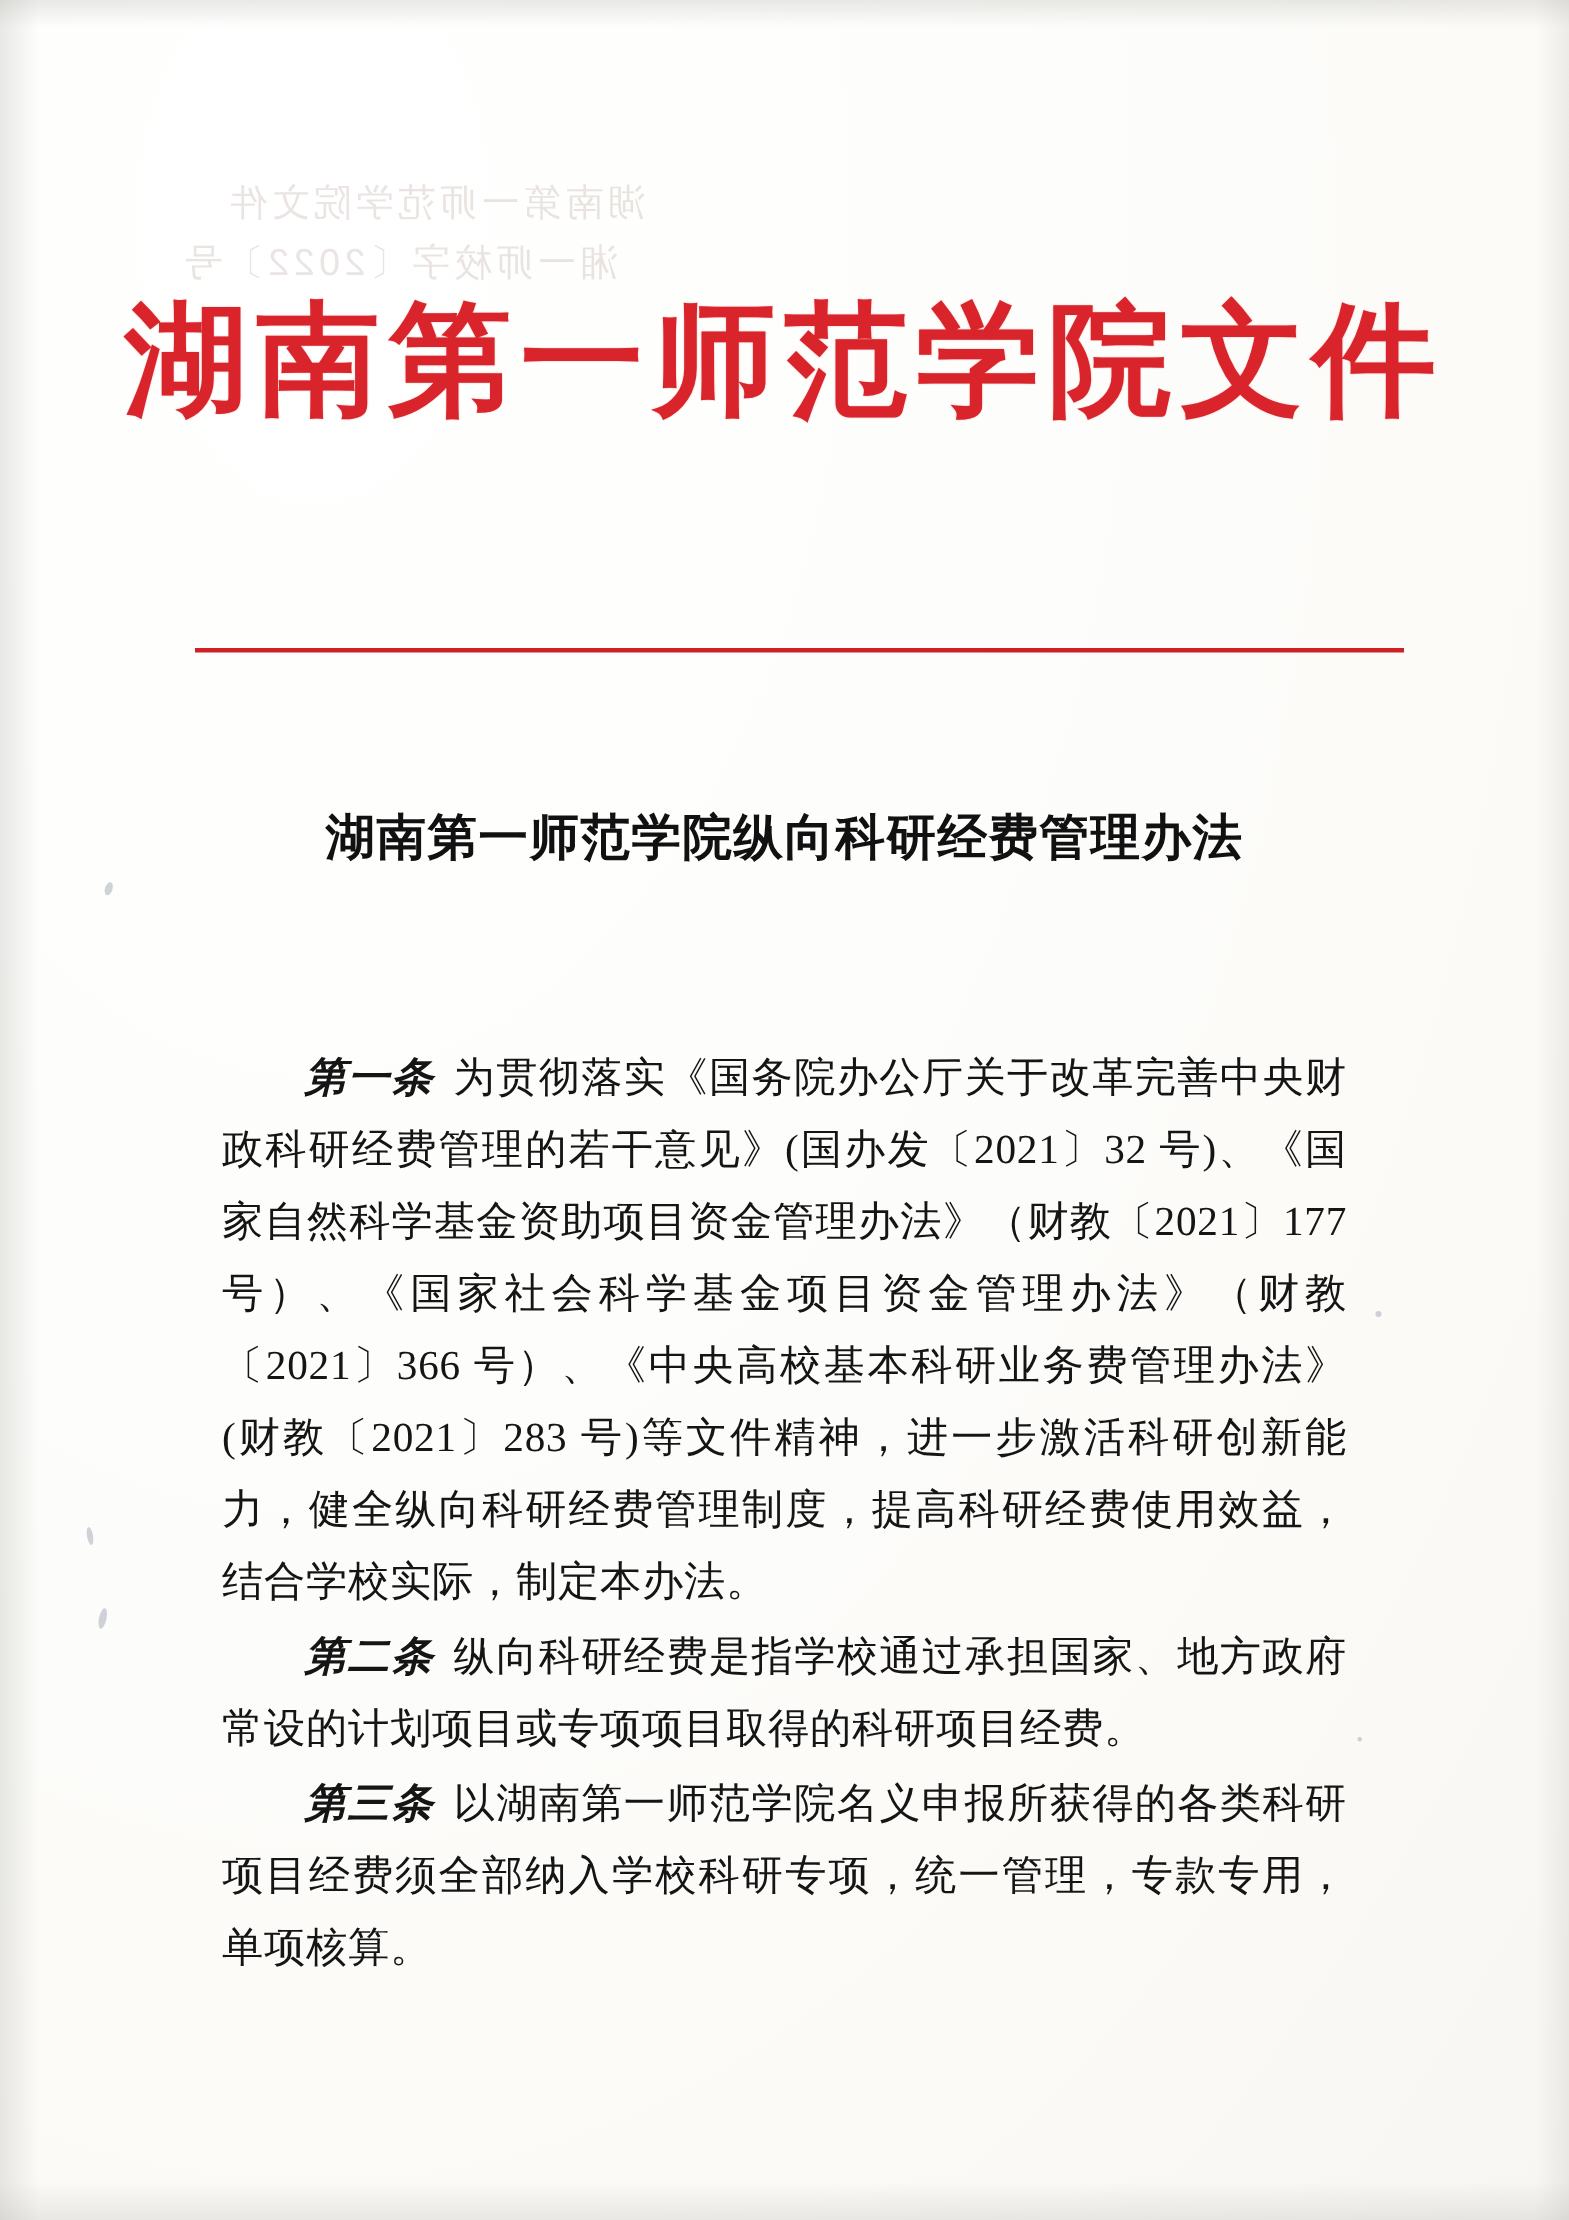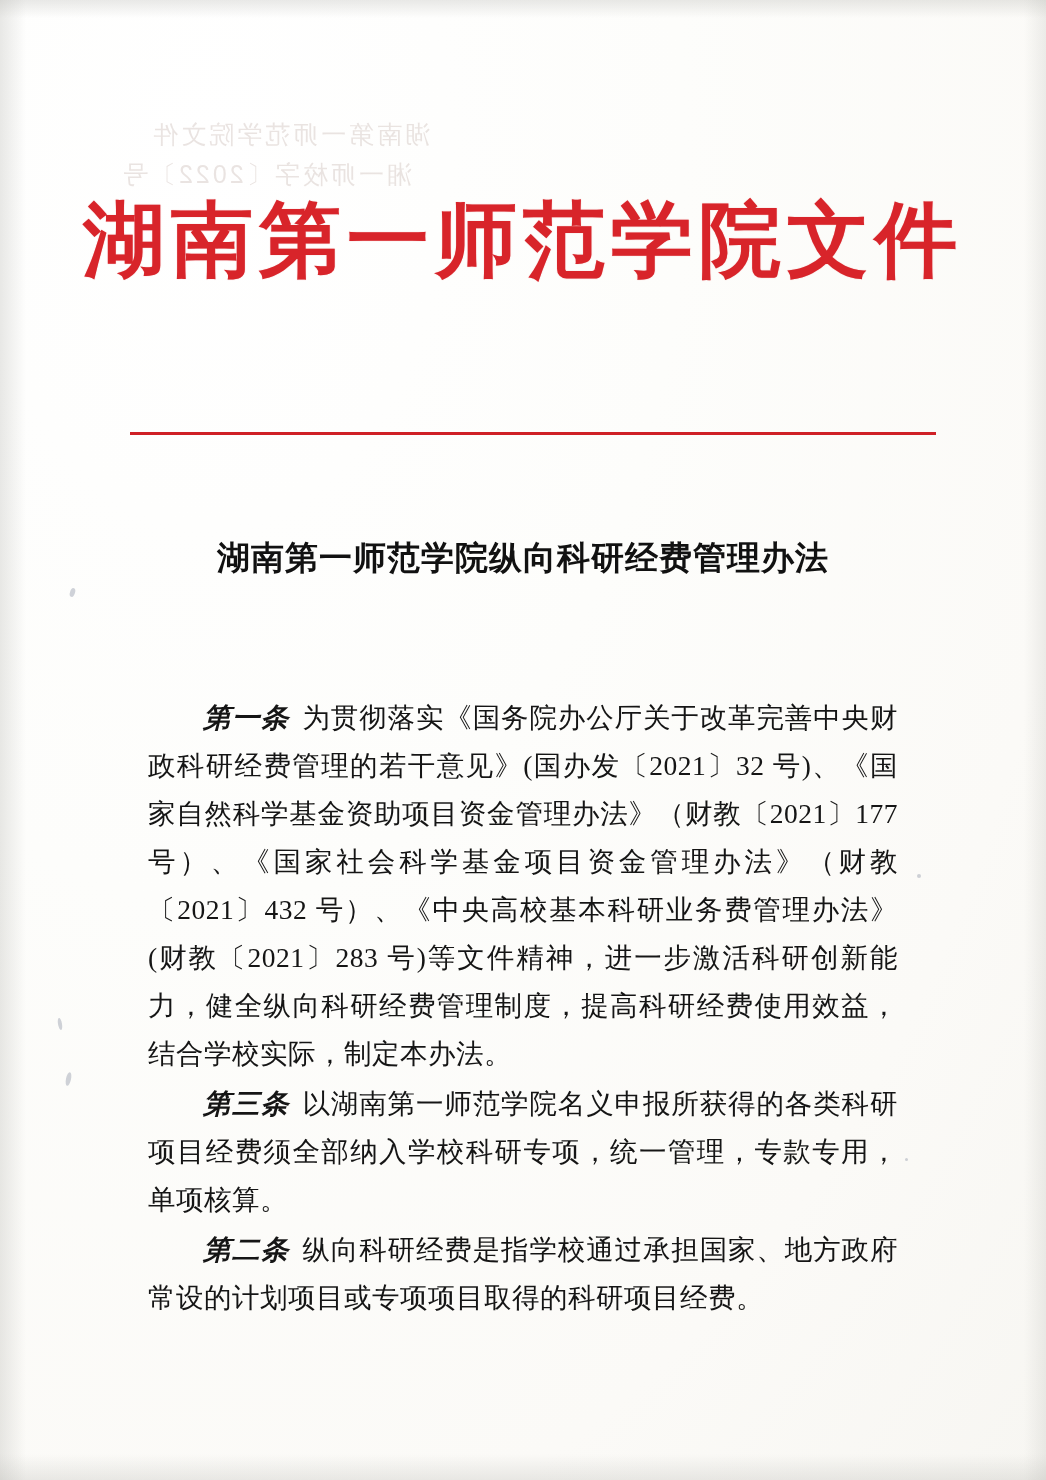--- a/index.html
+++ b/index.html
@@ -187,27 +187,27 @@
   <div class="masthead">湖南第一师范学院文件</div>
 
 
   <div class="red-rule"></div>
 
   <div class="doc-title">湖南第一师范学院纵向科研经费管理办法</div>
 
 
   <div class="body-block">
     <p class="para">
-      <span class="art-label">第一条</span><span class="sp"></span><span>为贯彻落实《国务院办公厅关于改革完善中央财政科研经费管理的若干意见》(国办发〔2021〕32 号)、《国家自然科学基金资助项目资金管理办法》（财教〔2021〕177 号）、《国家社会科学基金项目资金管理办法》（财教〔2021〕432 号）、《中央高校基本科研业务费管理办法》(财教〔2021〕283 号)等文件精神，进一步激活科研创新能力，健全纵向科研经费管理制度，提高科研经费使用效益，结合学校实际，制定本办法。</span>
+      <span class="art-label">第一条</span><span class="sp"></span><span>为贯彻落实《国务院办公厅关于改革完善中央财政科研经费管理的若干意见》(国办发〔2021〕32 号)、《国家自然科学基金资助项目资金管理办法》（财教〔2021〕177 号）、《国家社会科学基金项目资金管理办法》（财教〔2021〕366 号）、《中央高校基本科研业务费管理办法》(财教〔2021〕283 号)等文件精神，进一步激活科研创新能力，健全纵向科研经费管理制度，提高科研经费使用效益，结合学校实际，制定本办法。</span>
+    </p>
+    <p class="para">
+      <span class="art-label">第二条</span><span class="sp"></span><span>纵向科研经费是指学校通过承担国家、地方政府常设的计划项目或专项项目取得的科研项目经费。</span>
     </p>
     <p class="para">
       <span class="art-label">第三条</span><span class="sp"></span><span>以湖南第一师范学院名义申报所获得的各类科研项目经费须全部纳入学校科研专项，统一管理，专款专用，单项核算。</span>
-    </p>
-    <p class="para">
-      <span class="art-label">第二条</span><span class="sp"></span><span>纵向科研经费是指学校通过承担国家、地方政府常设的计划项目或专项项目取得的科研项目经费。</span>
     </p>
   </div>
 
   <div class="speck mark-1"></div>
   <div class="speck mark-2"></div>
   <div class="speck mark-3"></div>
   <div class="speck mark-4"></div>
   <div class="speck mark-5"></div>
 
 </div>

